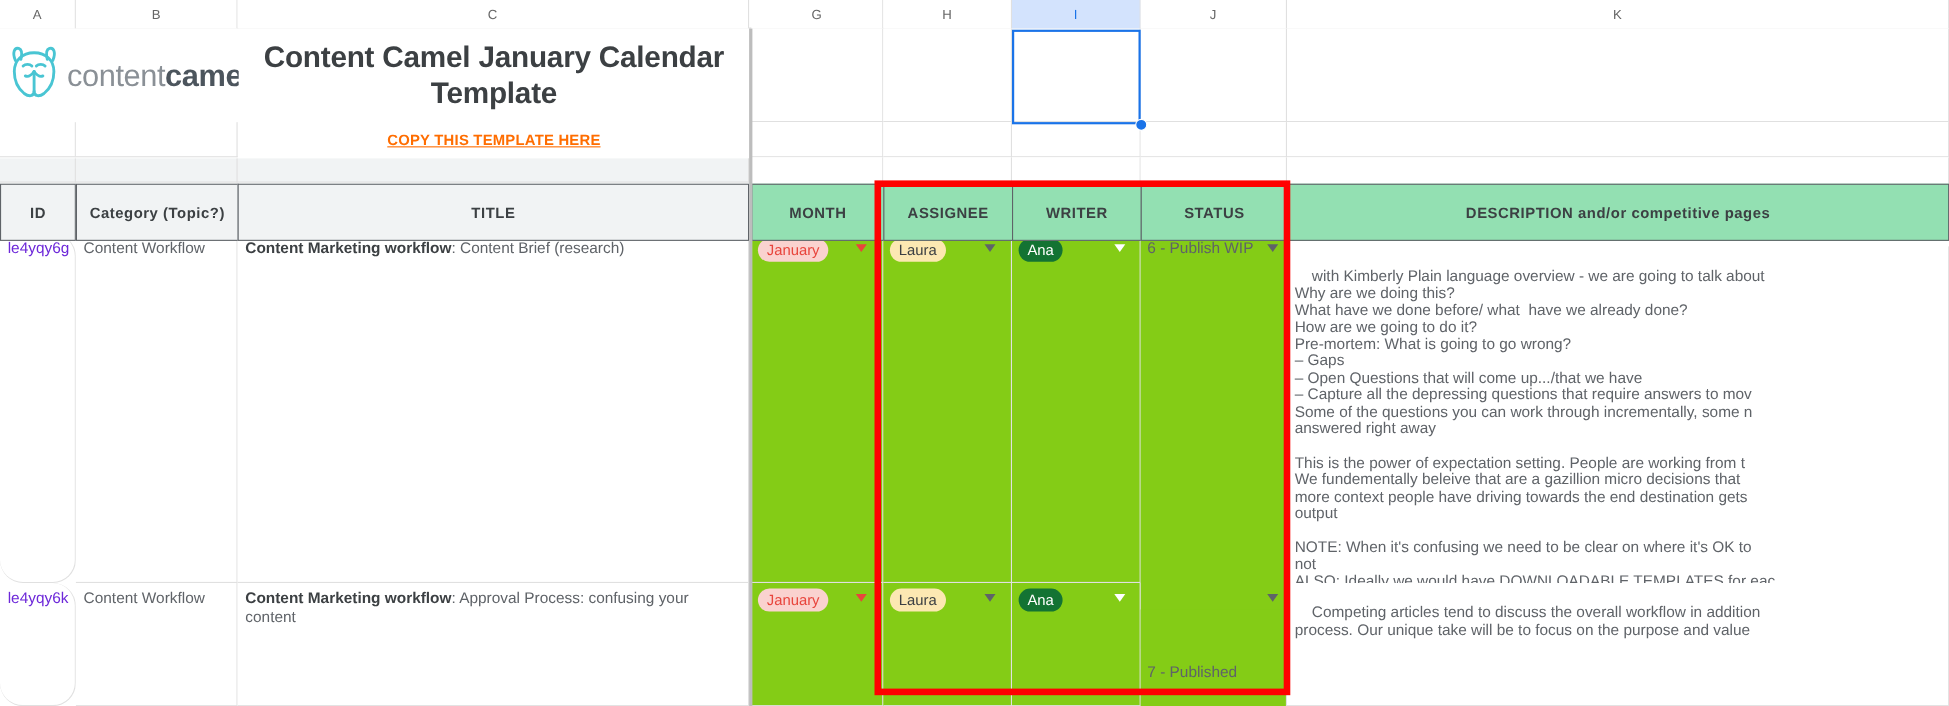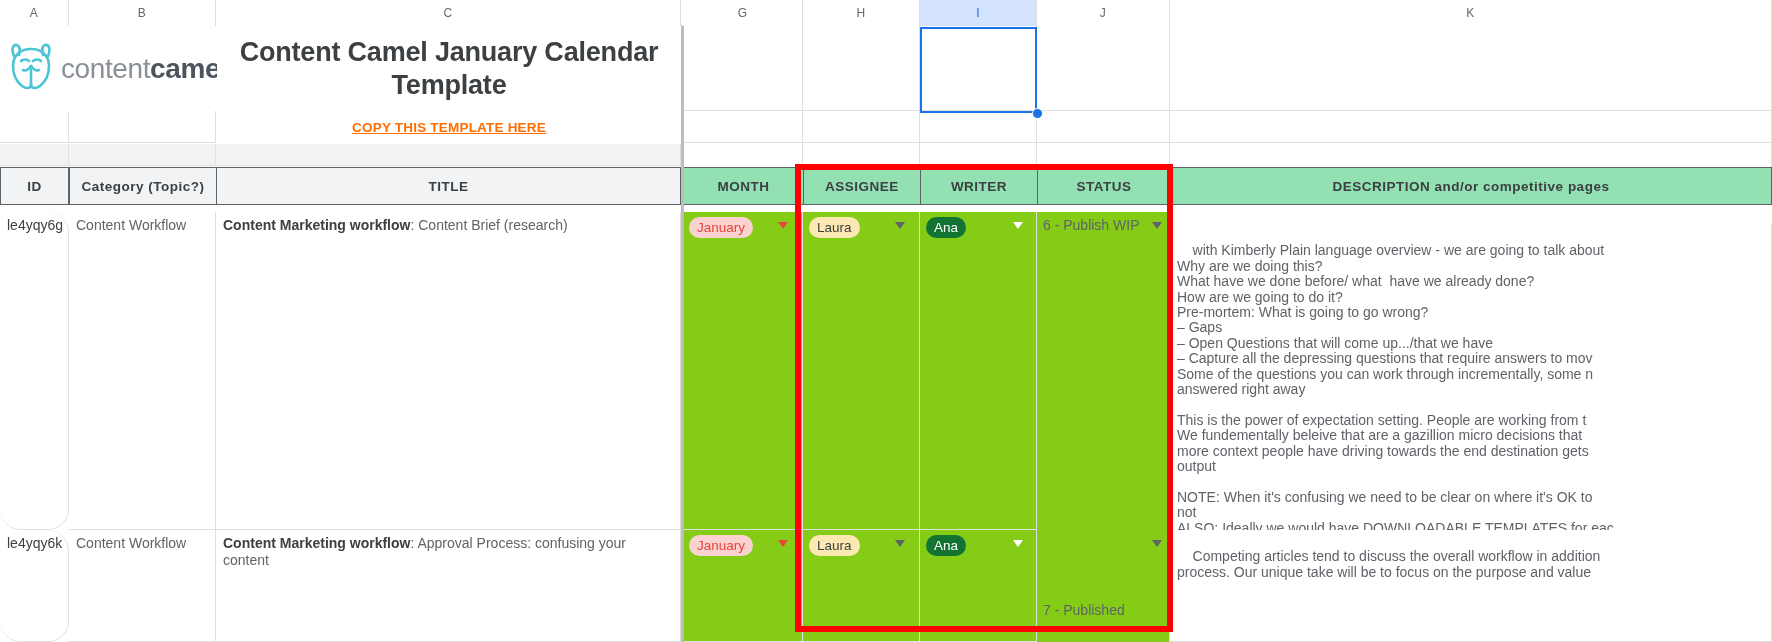--- a/index.html
+++ b/index.html
@@ -121,21 +121,21 @@
     z-index: 2;
   }
   .spacer-seg {
     position: absolute; top: 0; height: 22px;
     border-right: 1px solid #e0e0e0;
   }
 
   
   .thead-row { position: absolute; left: 0; top: 167px; height: 45px; z-index: 4; }
   .th {
-    position: absolute; top: 0; height: 38px;
+    position: absolute; top: 0; height: 52px;
     display: flex; align-items: center; justify-content: center;
     font-size: 13.5px;
     font-weight: 700;
     color: #3c4043;
     letter-spacing: .5px;
     border: 1px solid #5f6368;
     text-align: center;
     padding: 12px 4px;
   }
   .th.grey  { background: #f1f3f4; }
@@ -146,21 +146,21 @@
     position: absolute;
     background: #fff;
     border-right: 1px solid #e0e0e0;
     border-bottom: 1px solid #e0e0e0;
     font-size: 14px;
     color: #5f6368;
     padding: 5px 7px;
     overflow: hidden;
     line-height: 1.18;
   }
-  .datacell.id   { color: #404040; font-size: 14px; border-radius: 21px; }
+  .datacell.id   { color: #6d28d9; font-size: 14px; border-radius: 21px; }
   .datacell.desc { padding: 4px 0 4px 7px; white-space: pre; font-size: 14px; line-height: 15.4px; color: #5f6368; }
   .title-bold { font-weight: 700; color: #3c4043; }
 
   
   .chipwrap {
     position: absolute;
     display: flex; align-items: center;
     background: #84cc16;
     border-right: 1px solid #e0e0e0;
     border-bottom: 1px solid #e0e0e0;

